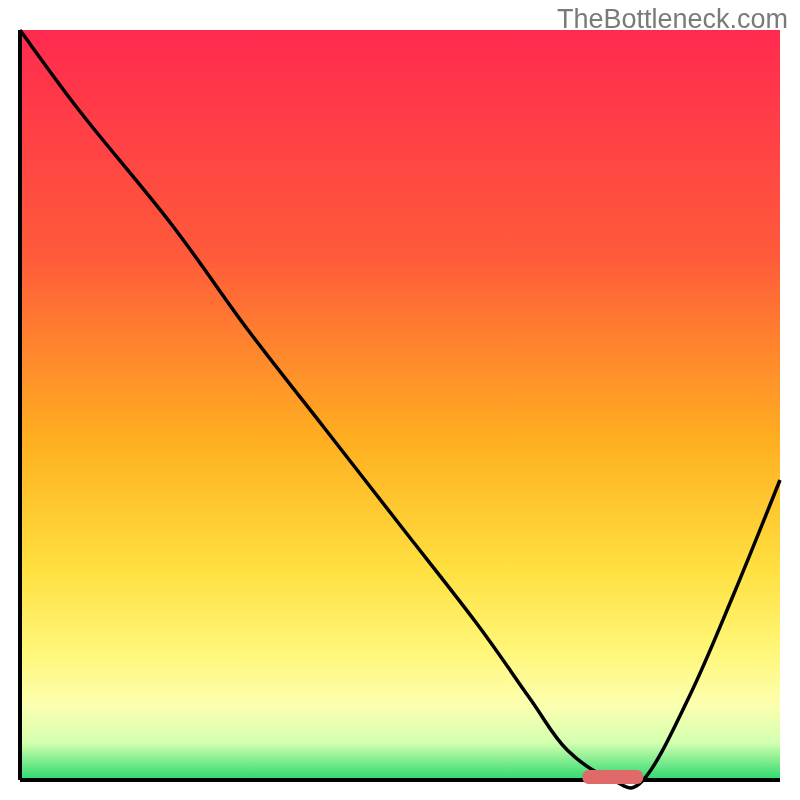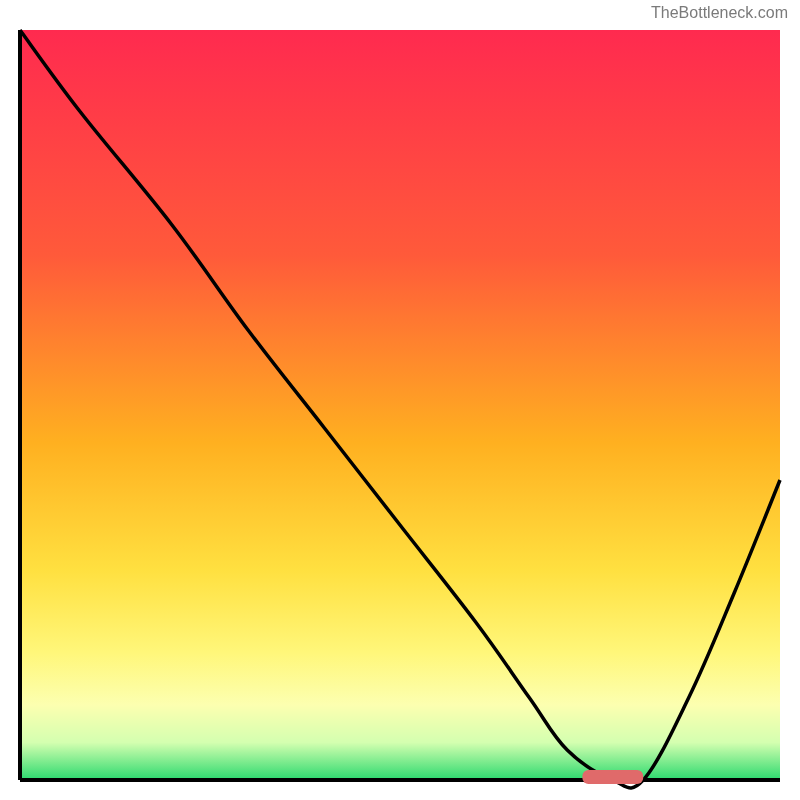--- a/index.html
+++ b/index.html
@@ -8,21 +8,21 @@
     width: 800px;
     height: 800px;
     background: #fff;
     overflow: hidden;
   }
   .watermark {
     position: absolute;
     top: 4px;
     right: 12px;
     font-family: Arial, Helvetica, sans-serif;
-    font-size: 16px;
+    font-size: 27px;
     color: #7a7a7a;
     font-weight: 500;
     z-index: 10;
   }
   svg {
     display: block;
   }
 </style>
 </head>
 <body>

